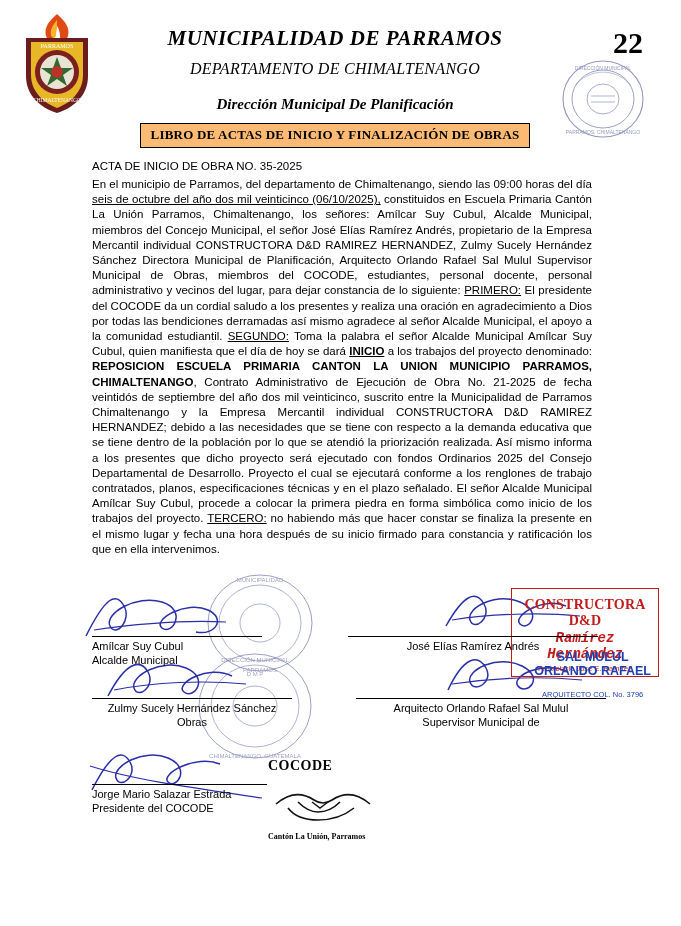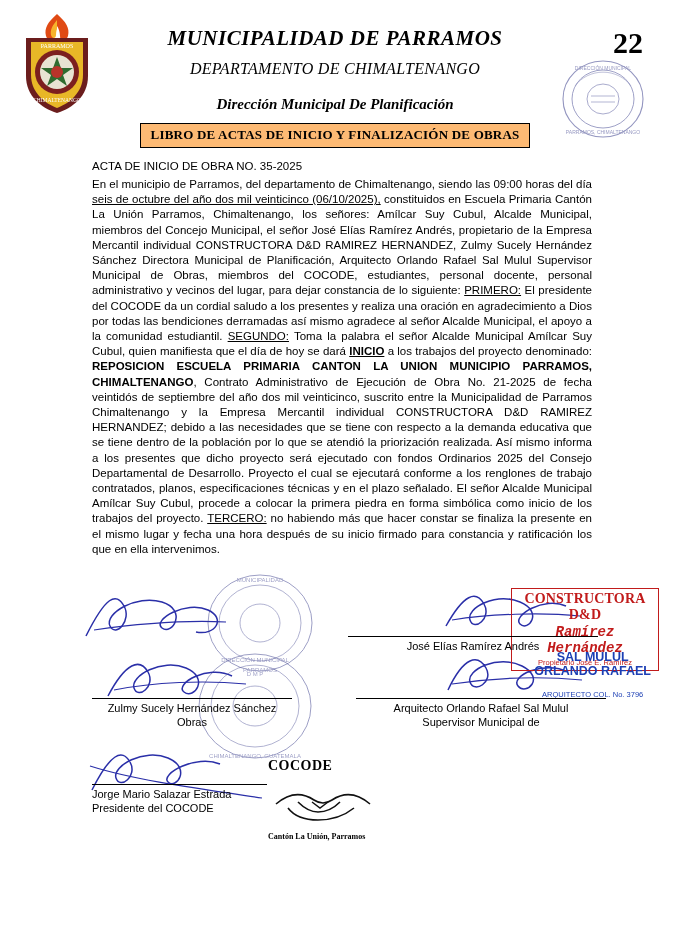--- a/index.html
+++ b/index.html
@@ -116,21 +116,21 @@
   }
   .sig-center { text-align: center; }
 
   
   .ink { position: absolute; pointer-events: none; }
   .stamp-cd {
     position: absolute;
     right: 22px; top: 0px;
     width: 148px;
     border: 1.6px solid #c11b1b;
-    padding: 2px 4px 3px 4px;
+    padding: 8px 4px 3px 4px;
     text-align: center;
     color: #c11b1b;
     background: rgba(255,255,255,0.0);
     margin-left: 44px;
   }
   .stamp-cd .l1 {
     font-family: "Liberation Serif", serif;
     font-weight: bold;
     font-size: 14px;
     letter-spacing: 0.2px;
@@ -281,20 +281,25 @@
     <div class="l2">Ramírez Hernández</div>
     <div class="l3">Propietario José E. Ramírez</div>
   </div>
 
   <div class="stamp-sal">
     <div>SAL MULUL</div>
     <div>ORLANDO RAFAEL</div>
     <div class="reg">ARQUITECTO COL. No. 3796</div>
   </div>
 
+  <div class="sig-block" style="left:92px; top:48px;">
+    <div class="sig-rule"></div>
+    <div>Amílcar Suy Cubul</div>
+    <div>Alcalde Municipal</div>
+  </div>
 
   <div class="sig-block sig-center" style="left:348px; top:48px; width:250px;">
     <div class="sig-rule" style="width:250px;"></div>
     <div>José Elías Ramírez Andrés</div>
   </div>
 
   <div class="sig-block" style="left:92px; top:110px;text-align:center;">
     <div class="sig-rule" style="width:200px;"></div>
     <div>Zulmy Sucely Hernández Sánchez</div>
     <div>Obras</div>

